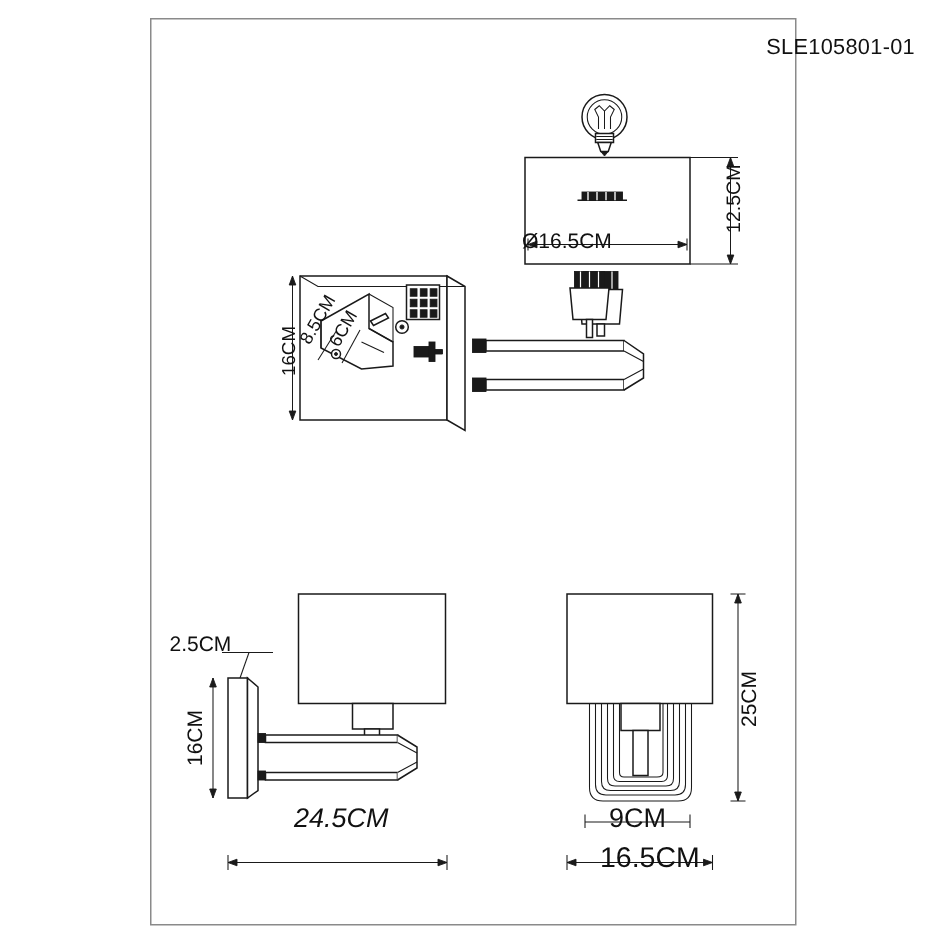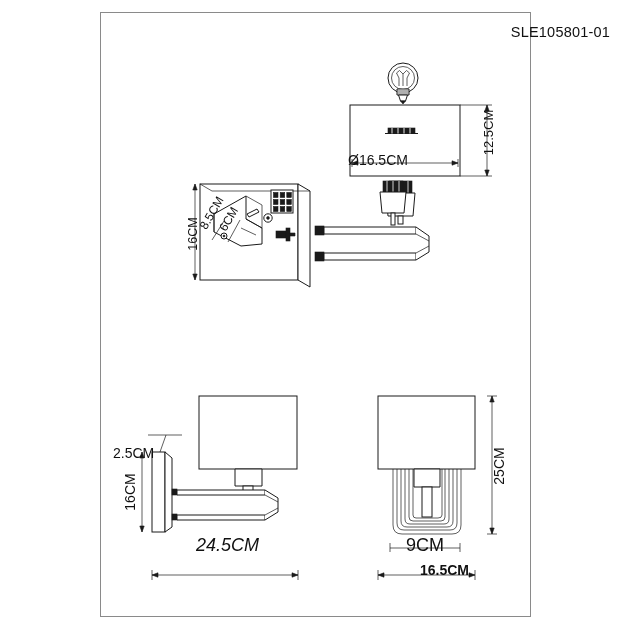--- a/index.html
+++ b/index.html
@@ -215,25 +215,25 @@
   <div class="lbl" style="left:348px;top:152px;font-size:14px;">Ø16.5CM</div>
 
   <div class="lbl vlbl" style="left:466px;top:125px;font-size:13px;transform:rotate(-90deg);">12.5CM</div>
 
   <div class="lbl vlbl" style="left:176px;top:227px;font-size:12.5px;transform:rotate(-90deg);">16CM</div>
 
   <div class="lbl vlbl" style="left:194px;top:206px;font-size:12px;transform:rotate(-60deg);">8.5CM</div>
 
   <div class="lbl vlbl" style="left:216px;top:212px;font-size:12px;transform:rotate(-60deg);">6CM</div>
 
-  <div class="lbl" style="left:113px;top:421px;font-size:14px;margin-top:24px;">2.5CM</div>
+  <div class="lbl" style="left:113px;top:421px;font-size:14px;">2.5CM</div>
 
   <div class="lbl vlbl" style="left:111px;top:484px;font-size:14px;transform:rotate(-90deg);">16CM</div>
 
   <div class="lbl" style="left:196px;top:535px;font-size:18px;font-style:italic;">24.5CM</div>
 
   <div class="lbl" style="left:406px;top:535px;font-size:18px;">9CM</div>
 
-  <div class="lbl" style="left:420px;top:562px;font-size:14px;font-weight:bold;">16.5CM</div>
+  <div class="lbl" style="left:400px;top:562px;font-size:19px;">16.5CM</div>
 
   <div class="lbl vlbl" style="left:480px;top:458px;font-size:14px;transform:rotate(-90deg);">25CM</div>
 
 </div>
 
 </body></html>

